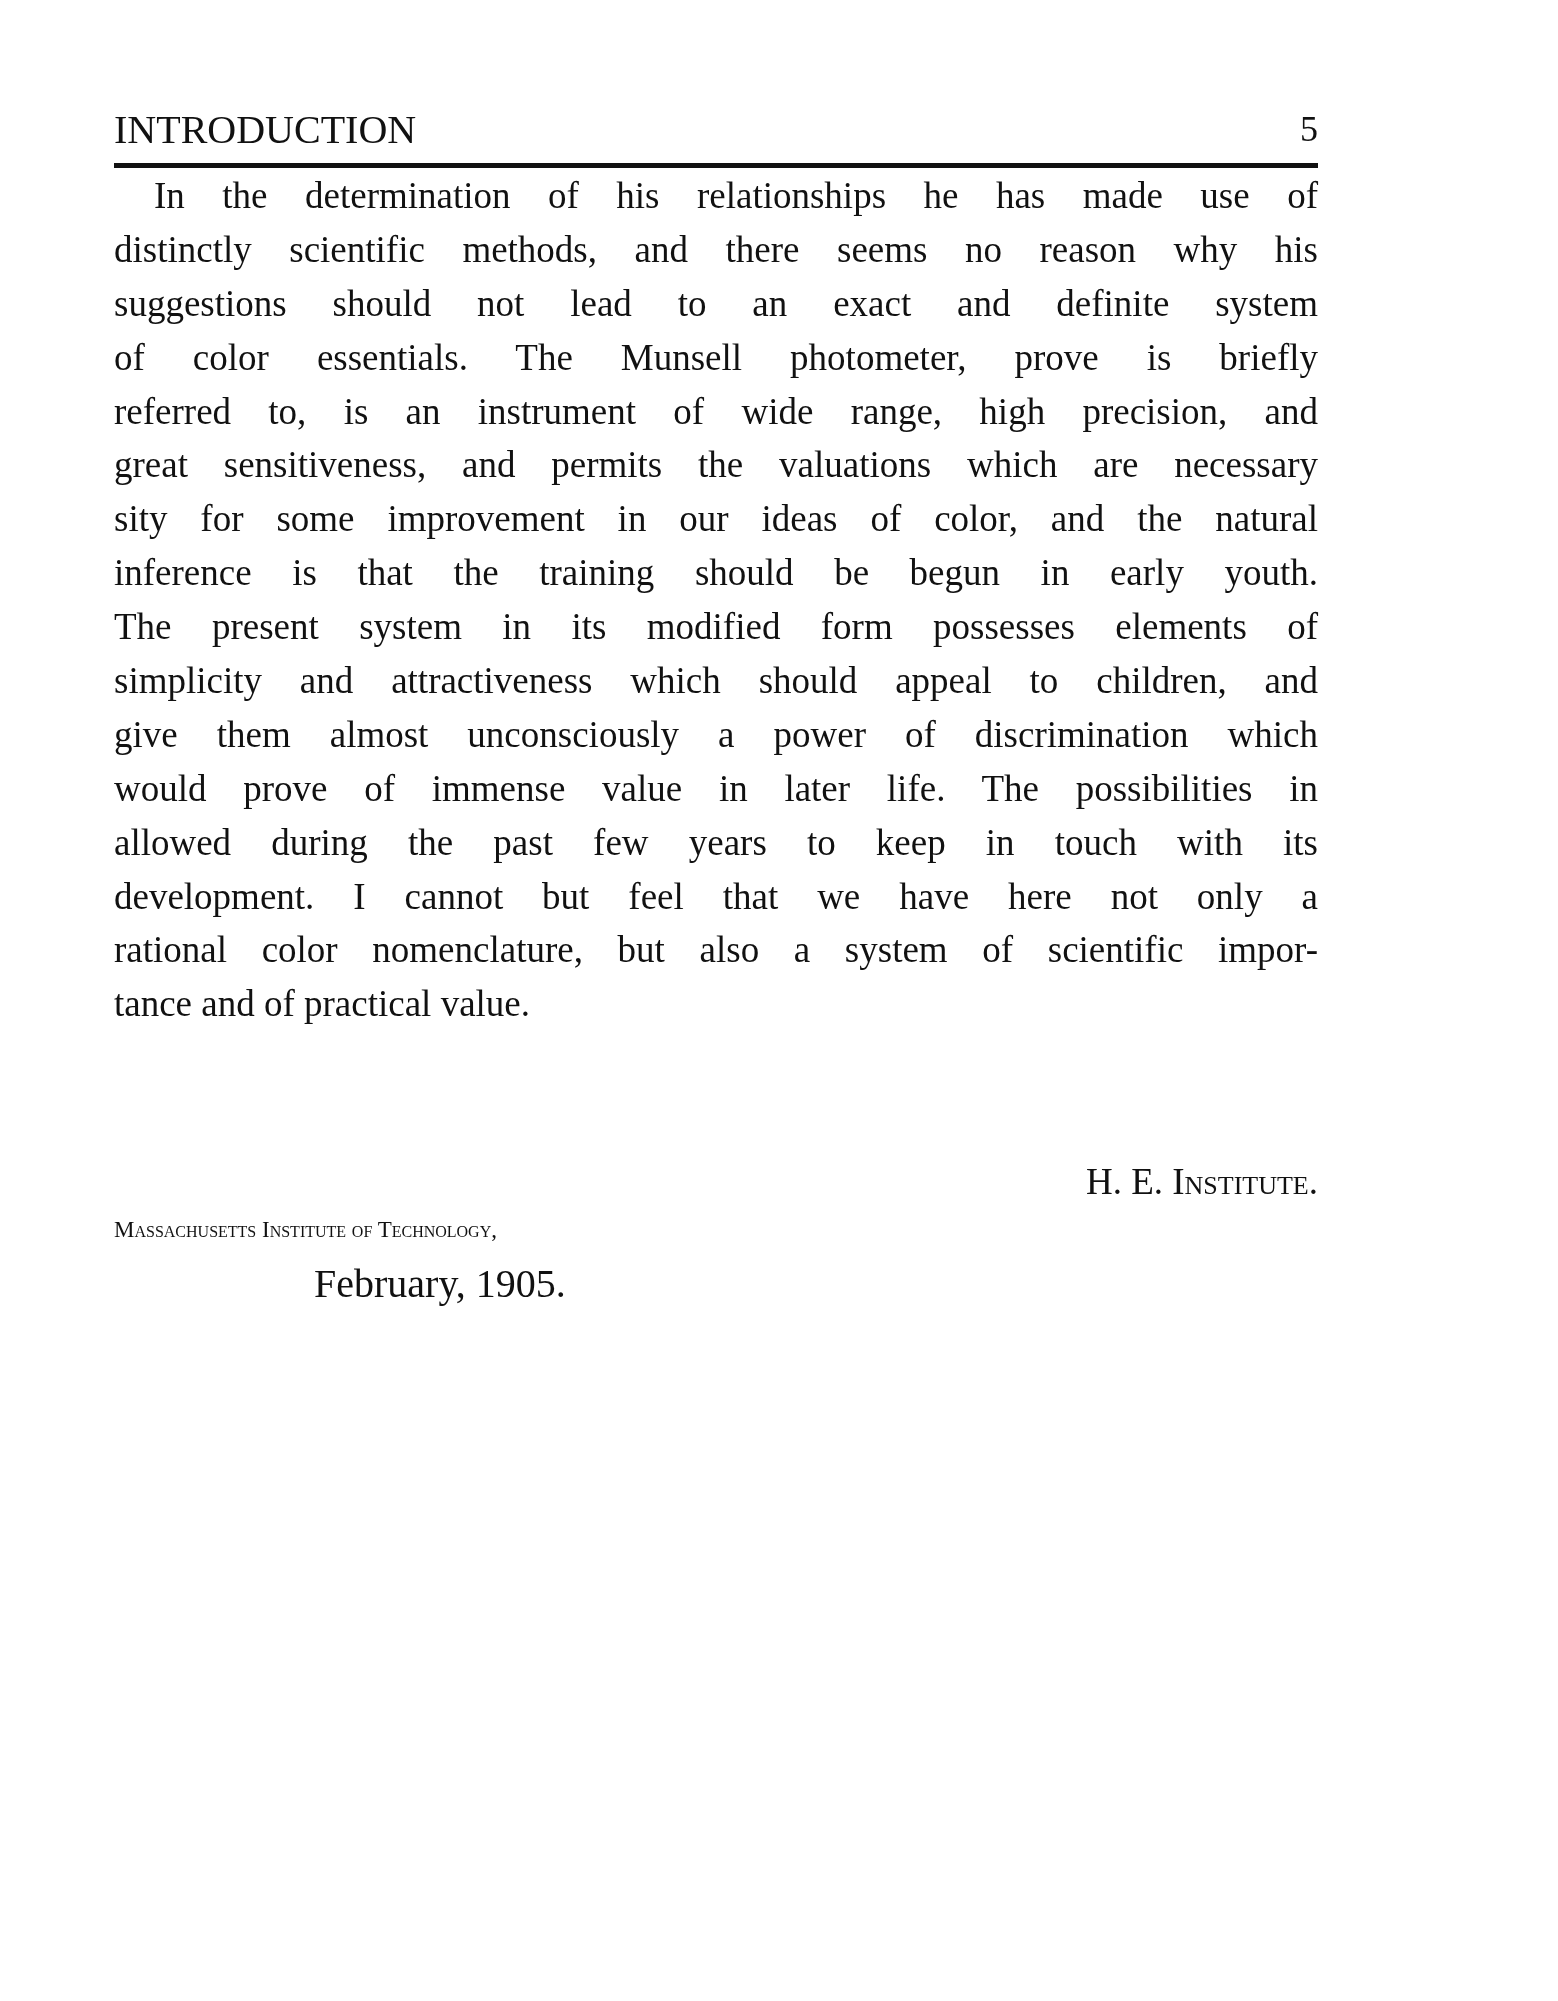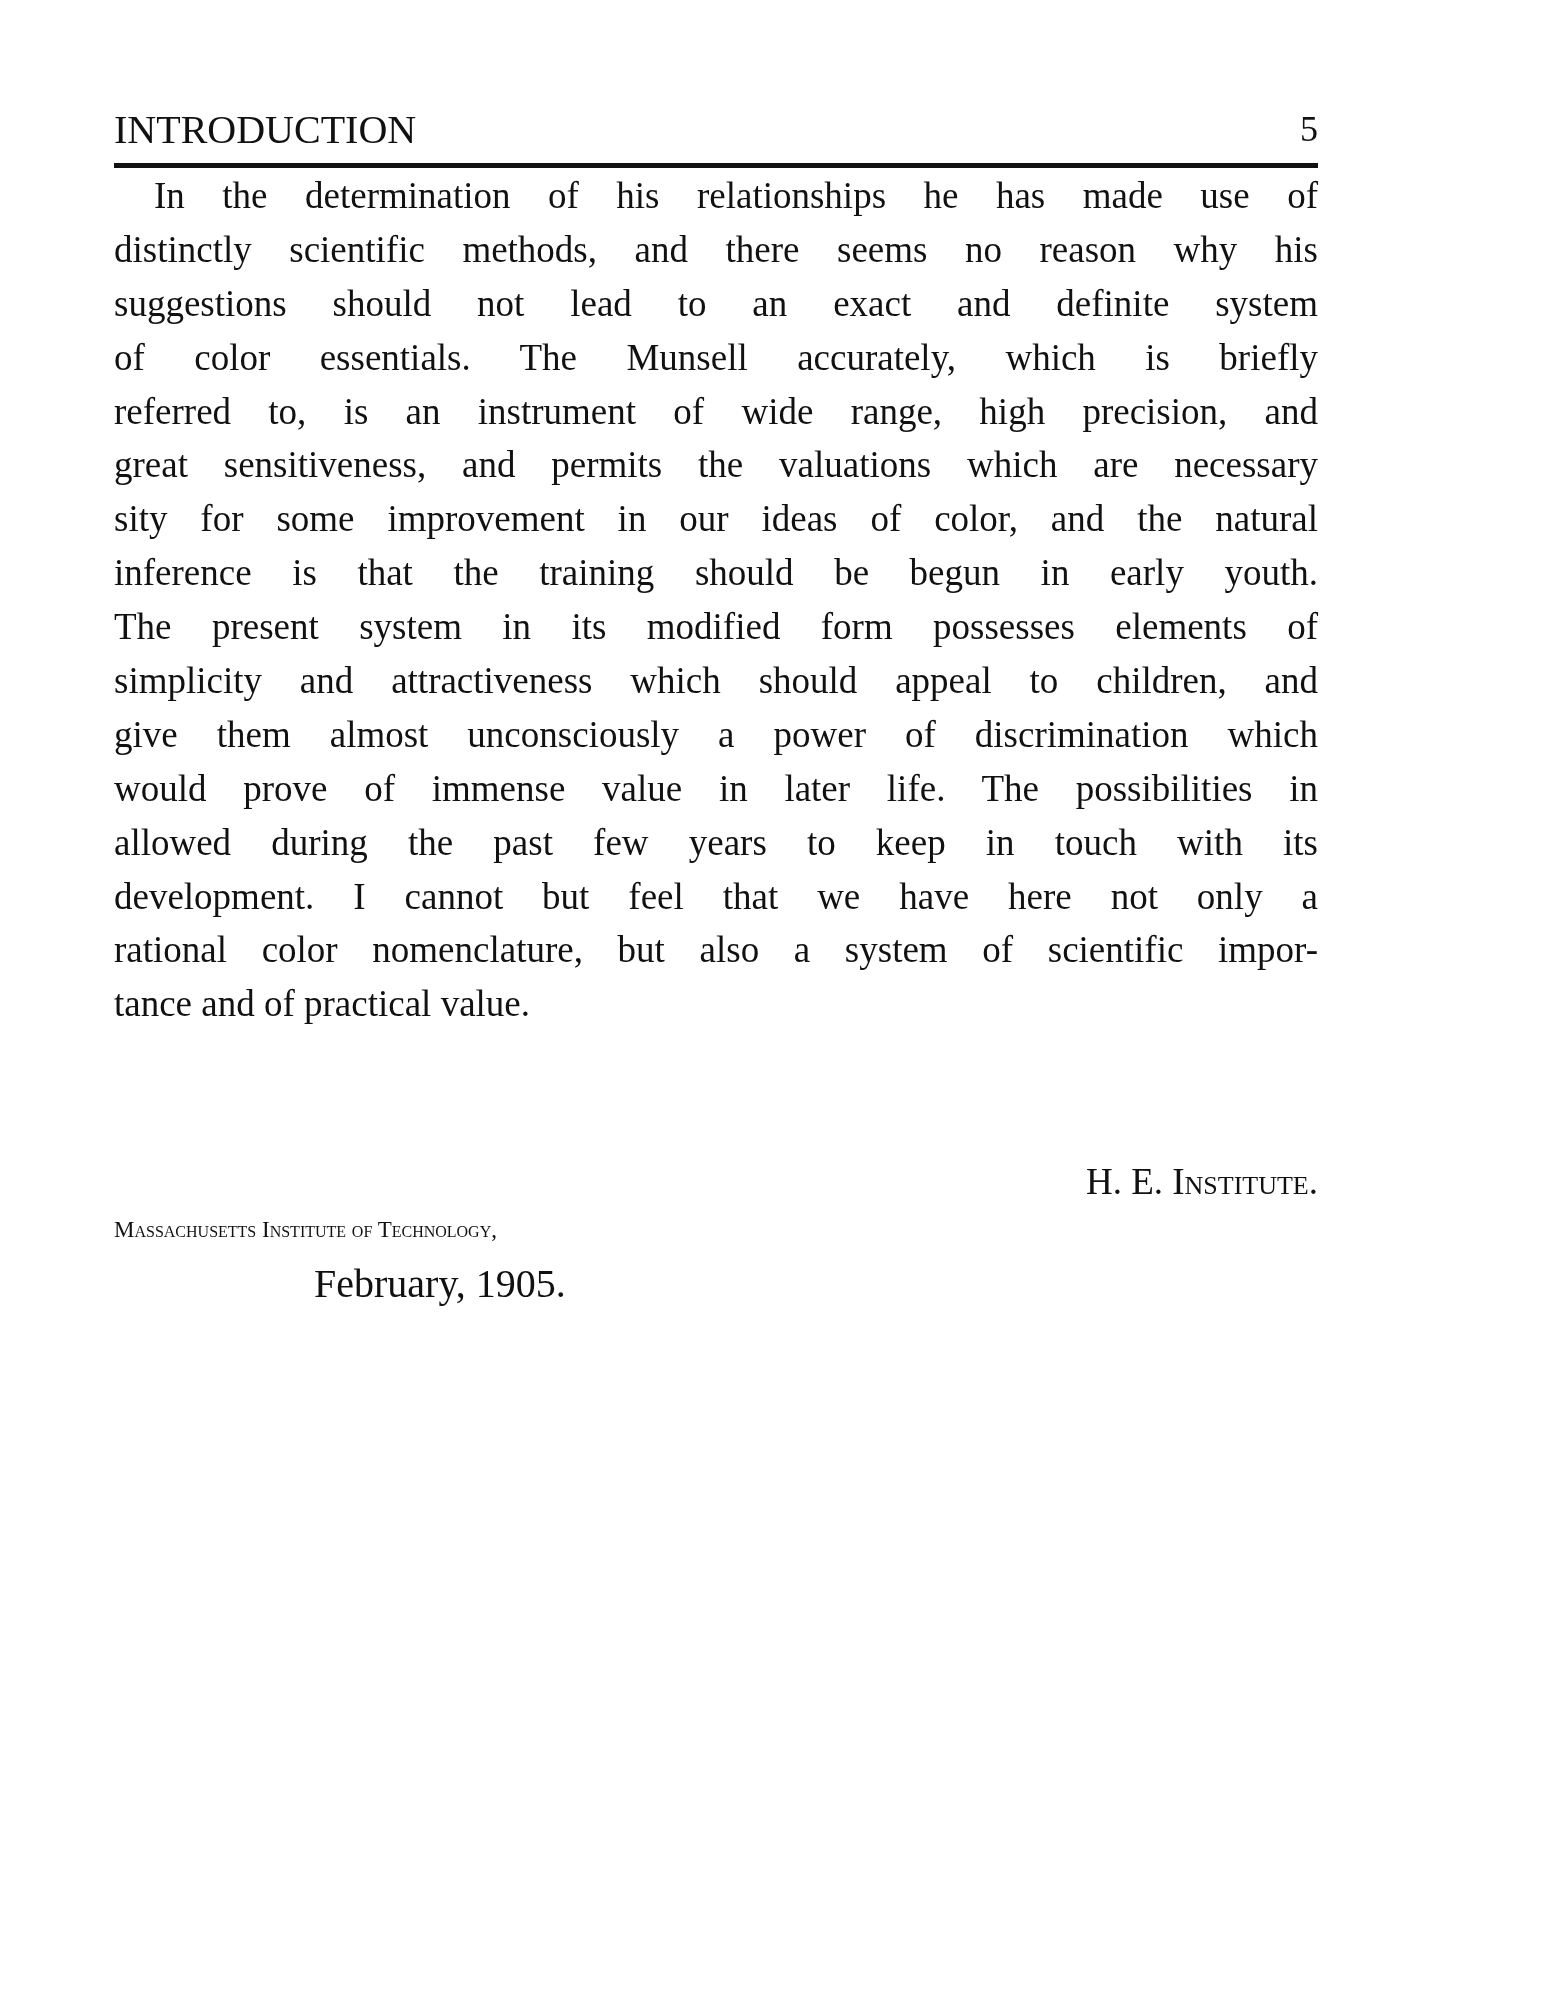--- a/index.html
+++ b/index.html
@@ -30,21 +30,21 @@
 <div class="header">
   <span class="header-title">INTRODUCTION</span>
   <span class="page-number">5</span>
 </div>
 <div class="rule"></div>
 
 <div class="body-text">
   <span class="line first">In the determination of his relationships he has made use of</span>
   <span class="line">distinctly scientific methods, and there seems no reason why his</span>
   <span class="line">suggestions should not lead to an exact and definite system</span>
-  <span class="line">of color essentials. The Munsell accurately, which is briefly</span>
+  <span class="line">of color essentials. The Munsell photometer, prove is briefly</span>
   <span class="line">referred to, is an instrument of wide range, high precision, and</span>
   <span class="line">great sensitiveness, and permits the valuations which are necessary</span>
   <span class="line">sity for some improvement in our ideas of color, and the natural</span>
   <span class="line">inference is that the training should be begun in early youth.</span>
   <span class="line">The present system in its modified form possesses elements of</span>
   <span class="line">simplicity and attractiveness which should appeal to children, and</span>
   <span class="line">give them almost unconsciously a power of discrimination which</span>
   <span class="line">would prove of immense value in later life. The possibilities in</span>
   <span class="line">allowed during the past few years to keep in touch with its</span>
   <span class="line">development. I cannot but feel that we have here not only a</span>

